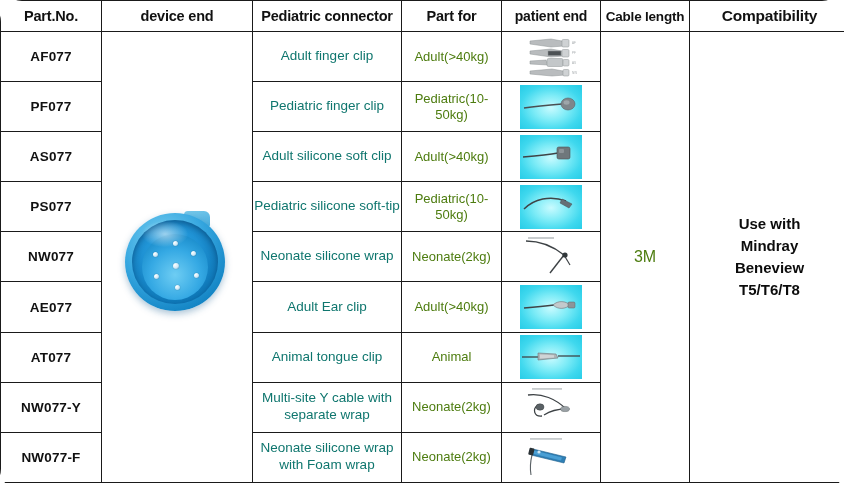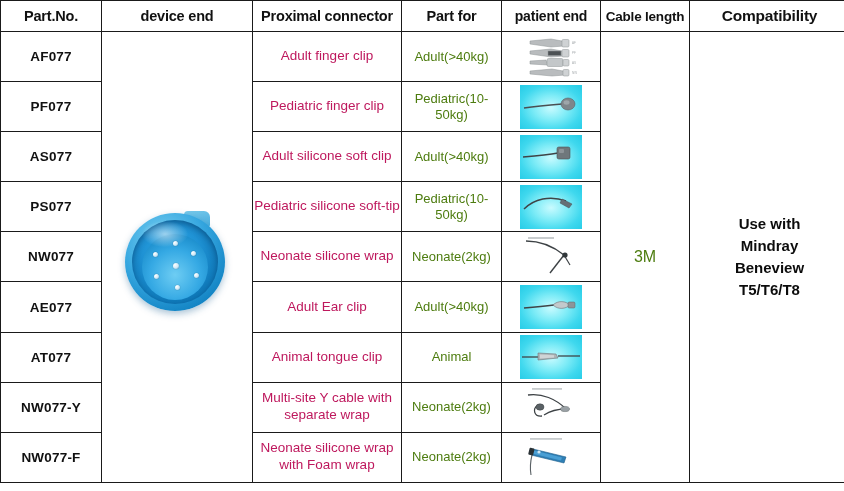--- a/index.html
+++ b/index.html
@@ -8,20 +8,21 @@
     padding: 0;
     background: #ffffff;
     font-family: "Liberation Sans", sans-serif;
   }
   #page {
     position: relative;
     width: 844px;
     height: 491px;
     background: #ffffff;
     overflow: hidden;
+    border-radius: 22px;
   }
   table.spec {
     border-collapse: collapse;
     width: 842px;
     margin: 0;
     table-layout: fixed;
   }
   table.spec td, table.spec th {
     border: 1px solid #1a1a1a;
     padding: 0;
@@ -53,21 +54,21 @@
   
   td.partno {
     font-weight: bold;
     font-size: 13.5px;
     color: #111111;
     letter-spacing: 0.2px;
     margin-left: 12px;
   }
   td.proximal {
     font-size: 13.5px;
-    color: #be185d;
+    color: #0f766e;
     line-height: 1.25;
     padding: 2px 3px;
   }
   td.apply {
     font-size: 13px;
     color: #4d7c0f;
     line-height: 1.22;
     padding: 2px 2px;
   }
   td.cable {
@@ -162,21 +163,21 @@
 </style>
 </head>
 <body>
 
 <div id="page">
 <table class="spec">
   <thead>
     <tr>
       <th class="h-part">Part.No.</th>
       <th class="h-device">device end</th>
-      <th class="h-proximal">Proximal connector</th>
+      <th class="h-proximal">Pediatric connector</th>
       <th class="h-apply">Part for</th>
       <th class="h-patient">patient end</th>
       <th class="h-cable">Cable length</th>
       <th class="h-compat">Compatibility</th>
     </tr>
   </thead>
   <tbody>
 
     <tr>
       <td class="partno">AF077</td>

